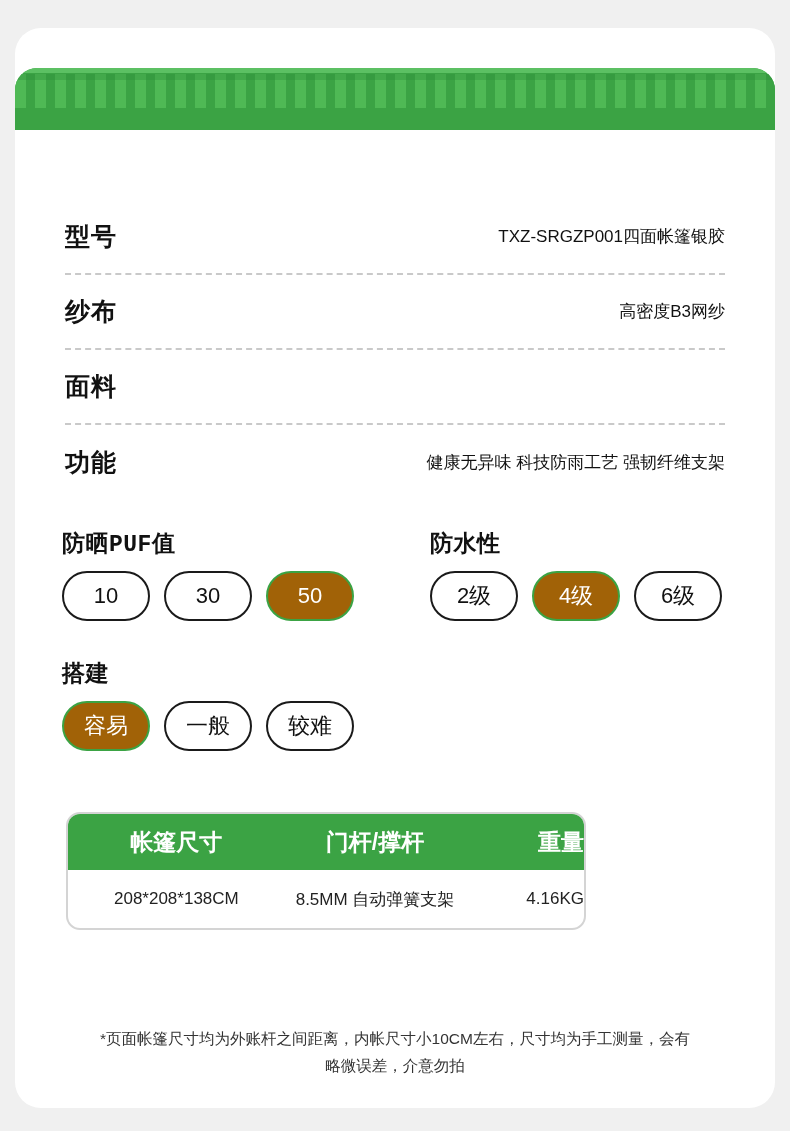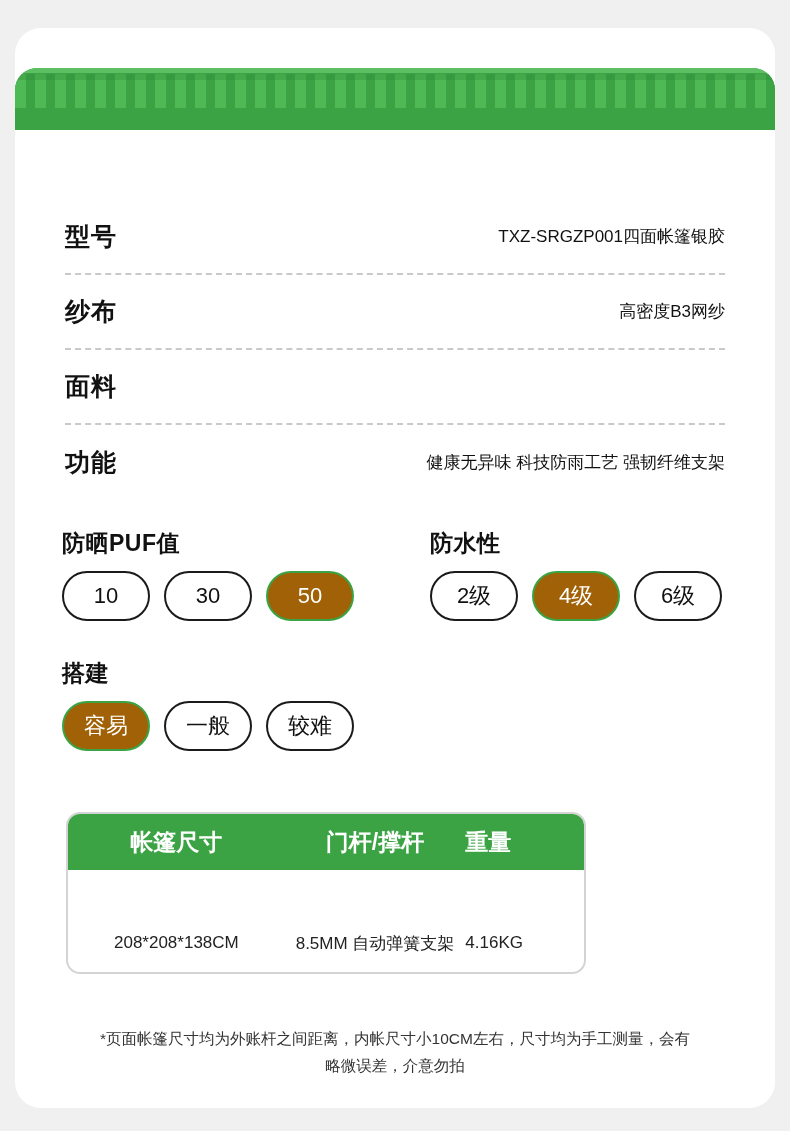--- a/index.html
+++ b/index.html
@@ -110,20 +110,21 @@
   
   .group {
     position: absolute;
   }
   .group-title {
     font-size: 23px;
     font-weight: bold;
     color: #111;
     margin-bottom: 12px;
     letter-spacing: .5px;
+    font-family: Liberation Mono, monospace;
   }
   .pills {
     display: flex;
     gap: 14px;
   }
   .pill {
     min-width: 88px;
     height: 50px;
     border: 2px solid #1a1a1a;
     border-radius: 26px;
@@ -164,25 +165,24 @@
     align-items: center;
     font-weight: bold;
     font-size: 23px;
   }
   .table-row {
     display: flex;
     height: 58px;
     align-items: center;
     font-size: 17px;
     color: #222;
-    margin-top: 44px;
   }
   .c1 { flex: 0 0 42%; text-align: center; }
   .c2 { flex: 0 0 35%; text-align: center; }
-  .c3 { flex: 0 0 23%; text-align: left; }
+  .c3 { flex: 0 0 23%; text-align: right; }
 
   
   .footnote {
     position: absolute;
     left: 70px;
     top: 1025px;
     width: 650px;
     text-align: center;
     font-size: 15.5px;
     color: #333;

